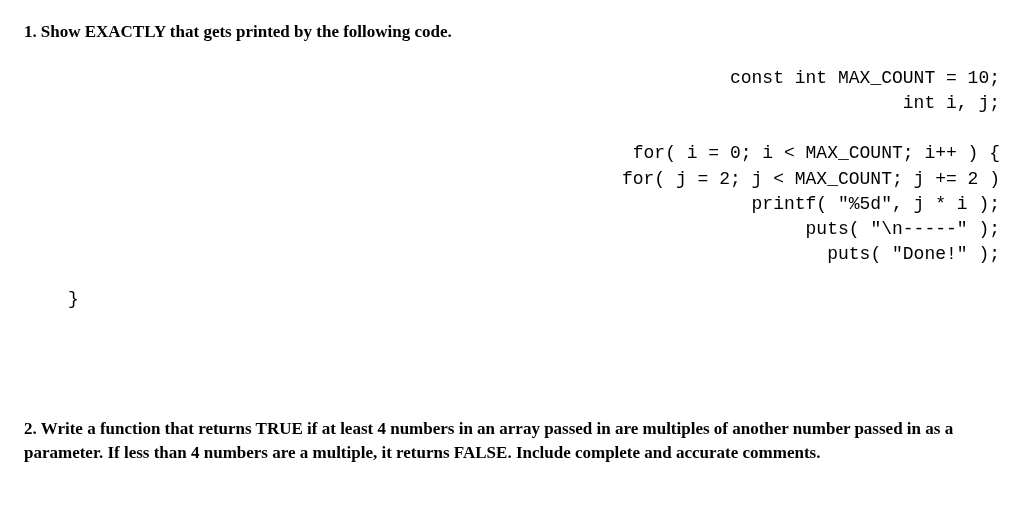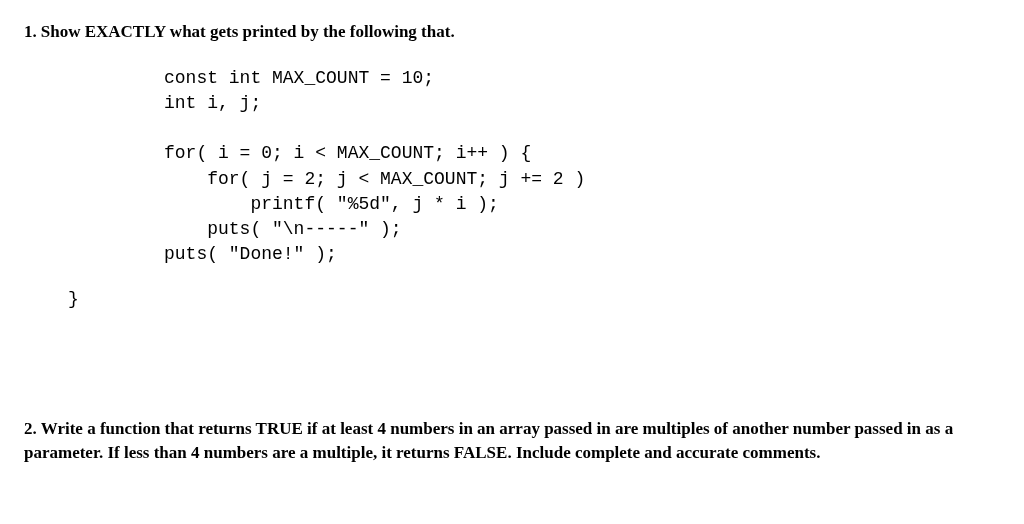--- a/index.html
+++ b/index.html
@@ -22,38 +22,39 @@
   }
   .code-block {
     font-family: 'Courier New', Courier, monospace;
     font-size: 18px;
     white-space: pre;
     line-height: 1.4;
     margin-left: 140px;
     margin-top: 22px;
     margin-bottom: 22px;
     font-weight: 500;
+    text-align: right;
   }
   .closing-brace {
     font-family: 'Courier New', Courier, monospace;
     font-size: 18px;
     margin-left: 44px;
     margin-top: 6px;
     font-weight: 500;
   }
   .gap {
     height: 90px;
   }
 </style>
 </head>
 <body>
 
 <div class="question">
   <span class="q-text">1.</span>
-  <span class="q-text">Show EXACTLY what gets printed by the following that.</span>
+  <span class="q-text">Show EXACTLY that gets printed by the following code.</span>
   <div class="code-block">const int MAX_COUNT = 10;
 int i, j;
 
 for( i = 0; i &lt; MAX_COUNT; i++ ) {
     for( j = 2; j &lt; MAX_COUNT; j += 2 )
         printf( "%5d", j * i );
     puts( "\n-----" );
 puts( "Done!" );</div>
   <div class="closing-brace">}</div>
 </div>

